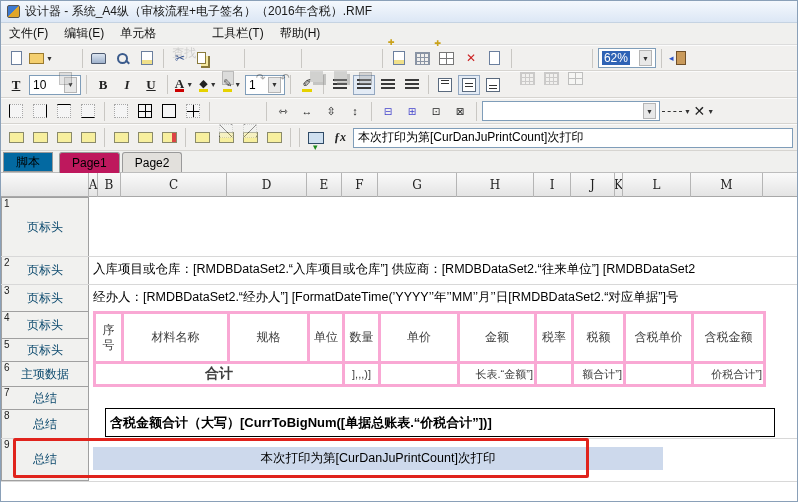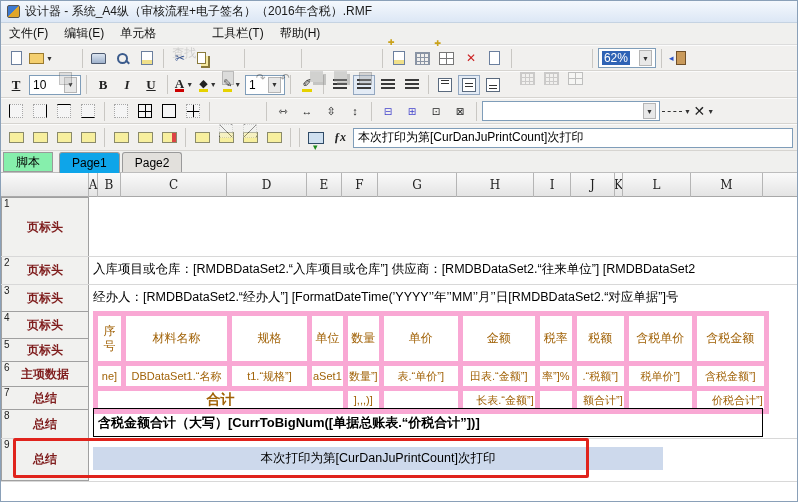--- a/index.html
+++ b/index.html
@@ -71,44 +71,44 @@
   .clr { border-bottom:3px solid #c00; line-height:11px; }
   .fill { border-bottom:3px solid #e6d200; line-height:11px; }
   .dash-prev { width:20px; border-top:1px dashed #333; }
 
   
   .fx-input { flex:1; height:20px; border:1px solid #7f9db9; background:#fff; font-size:12px; padding:0 4px;
               font-family:"Liberation Sans","DejaVu Sans",sans-serif; }
 
   
   .tabstrip { height:22px; background:#f0f0ee; display:flex; align-items:flex-end; padding-left:2px; border-bottom:1px solid #bdbdbd; }
-  .script-btn { height:20px; padding:0 12px; background:#86efac; border:1px solid #9a9a9a; font-size:12px;
+  .script-btn { height:20px; padding:0 12px; background:#0369a1; border:1px solid #9a9a9a; font-size:12px;
                 display:flex; align-items:center; margin-right:6px; }
   .tab { height:20px; padding:0 12px; font-size:12px; display:flex; align-items:center;
          border:1px solid #9a9a9a; border-bottom:none; border-radius:3px 3px 0 0; background:#e2e0dc; margin-right:2px; }
-  .tab.active { background:#0ea5e9; position:relative; top:1px; height:21px; }
+  .tab.active { background:#be185d; position:relative; top:1px; height:21px; }
 
   
   .grid-area { position:relative; width:798px; height:330px; background:#fff; }
   .colhead { position:absolute; top:0; left:0; width:798px; height:24px; background:linear-gradient(#fafafa,#e4e4e4); border-bottom:1px solid #a8a8a8; }
   .colcell { position:absolute; top:0; height:24px; border-right:1px solid #b5b5b5; display:flex; align-items:center; justify-content:center;
              font-family:"DejaVu Serif",serif; font-size:12px; color:#222; }
   .rowhd { position:absolute; left:0; width:88px; background:#f1f1ef; border:1px solid #a0a0a0; display:flex; align-items:center; justify-content:center; }
   .rowhd .num { position:absolute; top:0; left:2px; font-size:10px; color:#222; }
-  .rowhd .band { font-size:12px; color:#7f1d1d;font-weight:bold; }
+  .rowhd .band { font-size:12px; color:#0c4a6e; }
   .hline { position:absolute; left:0; width:798px; height:1px; background:#d8d8d8; }
 
   .rpt-title { position:absolute; left:92px; width:670px; text-align:center; font-size:25px; font-weight:bold;
                text-decoration:underline; letter-spacing:9px; color:#000; font-family:"DejaVu Serif",serif; }
   .rpt-line { position:absolute; left:92px; width:668px; font-size:12.5px; color:#000; white-space:nowrap; overflow:hidden; }
   table.rpt { position:absolute; left:92px; top:114px; border-collapse:collapse; table-layout:fixed; }
-  table.rpt td { border:5px solid #f9a8d4; font-size:12px; text-align:center; white-space:nowrap; overflow:hidden; padding:0 1px; color:#a16207; }
+  table.rpt td { border:3px solid #f9a8d4; font-size:12px; text-align:center; white-space:nowrap; overflow:hidden; padding:0 1px; color:#404040; }
   table.rpt td.frag { font-size:11px; }
   table.rpt td.ra { text-align:right; }
-  .bigsum { position:absolute; left:92px; top:211px; width:670px; height:29px; border:1px solid #000;
+  .bigsum { position:absolute; left:104px; top:211px; width:670px; height:29px; border:1px solid #000;
             font-size:13px; font-weight:bold; display:flex; align-items:center; padding-left:4px; white-space:nowrap; overflow:hidden; }
   .sel-row { position:absolute; left:92px; top:250px; width:570px; height:23px; display:flex; align-items:center; justify-content:center;
              font-size:12.5px; color:#000; }
   .red-box { position:absolute; left:12px; top:241px; width:576px; height:40px; border:3px solid #e0231c; border-radius:2px; z-index:5; pointer-events:none; }
 </style>
 </head>
 <body>
 
 <div class="window">
 
@@ -493,33 +493,20 @@
           <td>规格</td>
           <td>单位</td>
           <td>数量</td>
           <td>单价</td>
           <td>金额</td>
           <td>税率</td>
           <td>税额</td>
           <td>含税单价</td>
           <td>含税金额</td>
         </tr>
-        <tr style="height:25px">
-          <td class="frag">ne]</td>
-          <td class="frag">DBDataSet1.“名称</td>
-          <td class="frag">t1.“规格”]</td>
-          <td class="frag">aSet1</td>
-          <td class="frag">数量”]</td>
-          <td class="frag">表.“单价”]</td>
-          <td class="frag">田表.“金额”]</td>
-          <td class="frag">率”]%</td>
-          <td class="frag">.“税额”]</td>
-          <td class="frag">税单价”]</td>
-          <td class="frag">含税金额”]</td>
-        </tr>
         <tr style="height:23px">
           <td colspan="4" style="font-weight:bold;font-size:14px">合计</td>
           <td class="frag">],,,)]</td>
           <td class="frag"></td>
           <td class="frag ra">长表.“金额”]</td>
           <td class="frag"></td>
           <td class="frag ra">额合计”]</td>
           <td class="frag"></td>
           <td class="frag ra">价税合计”]</td>
         </tr>

